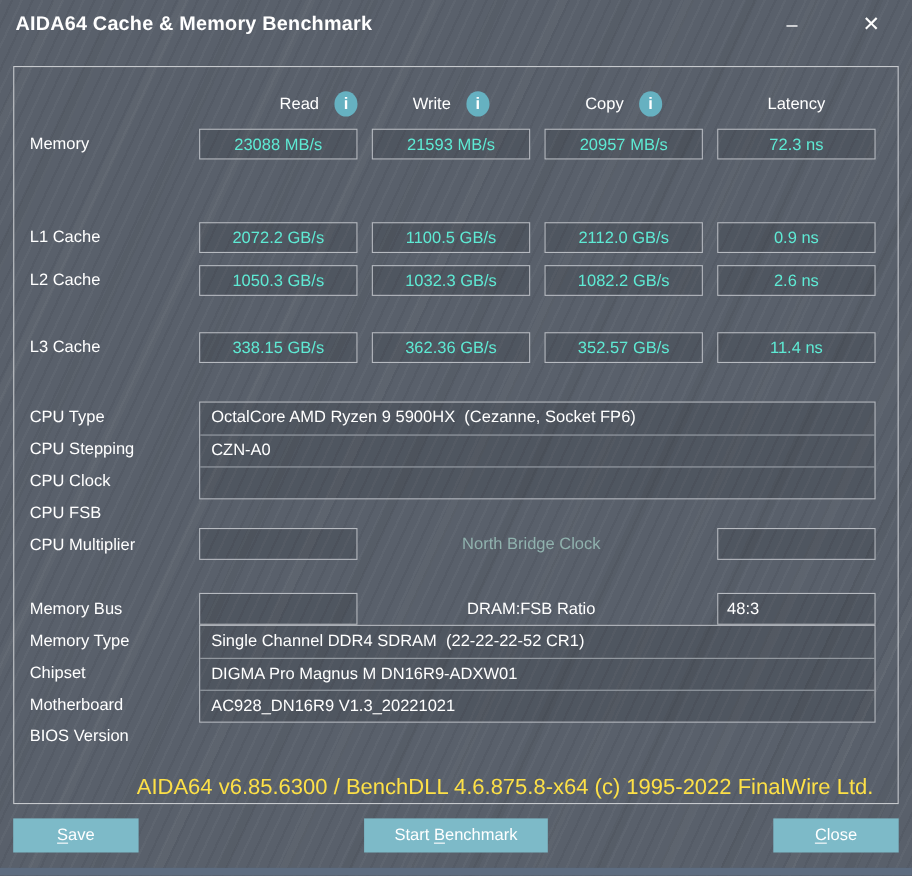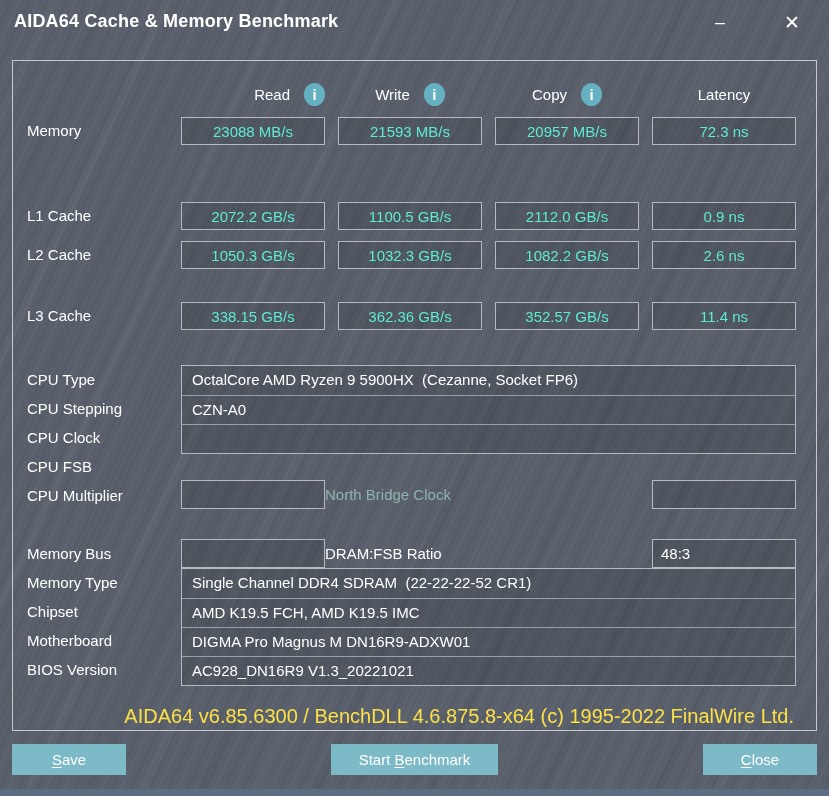--- a/index.html
+++ b/index.html
@@ -67,21 +67,21 @@
   .grow:first-child { border-top:none; }
 
   .mini-box {
     position:absolute; width:144px; height:29px;
     border:1px solid #b6bac0; background:rgba(0,0,0,0.10);
     font-size:15px; color:#ffffff;
     display:flex; align-items:center;
   }
   .mid-label {
     position:absolute; left:312px; width:316px; height:29px;
-    line-height:29px; text-align:left; font-size:15px;
+    line-height:29px; text-align:center; font-size:15px;
   }
   #nb-clock-label { top:419px; color:#90b2ae; }
   #ratio-label { top:478px; color:#ffffff; }
   #cpu-mult-left, #membus-box { left:168px; }
   #cpu-mult-right, #ratio-box { left:639px; }
   #cpu-mult-left, #cpu-mult-right { top:419px; }
   #membus-box, #ratio-box { top:478px; }
   #ratio-box { padding-left:8px; }
 
   .footer-note {
@@ -175,21 +175,20 @@
   <div class="mid-label" id="ratio-label">DRAM:FSB Ratio</div>
   <div class="mini-box" id="ratio-box">48:3</div>
 
   <div class="side-label" style="top:507px">Memory Type</div>
   <div class="side-label" style="top:536px">Chipset</div>
   <div class="side-label" style="top:565px">Motherboard</div>
   <div class="side-label" style="top:594px">BIOS Version</div>
 
   <div class="group" style="top:507px">
     <div class="grow">Single Channel DDR4 SDRAM  (22-22-22-52 CR1)</div>
-    <div class="grow">AMD K19.5 FCH, AMD K19.5 IMC</div>
     <div class="grow">DIGMA Pro Magnus M DN16R9-ADXW01</div>
     <div class="grow">AC928_DN16R9 V1.3_20221021</div>
   </div>
 
   <div class="footer-note">AIDA64 v6.85.6300 / BenchDLL 4.6.875.8-x64  (c) 1995-2022 FinalWire Ltd.</div>
 </div>
 
 <button class="btn" id="btn-save"><span></span><span class="u">S</span><span>ave</span></button>
 <button class="btn" id="btn-start"><span>Start </span><span class="u">B</span><span>enchmark</span></button>
 <button class="btn" id="btn-close"><span></span><span class="u">C</span><span>lose</span></button>

